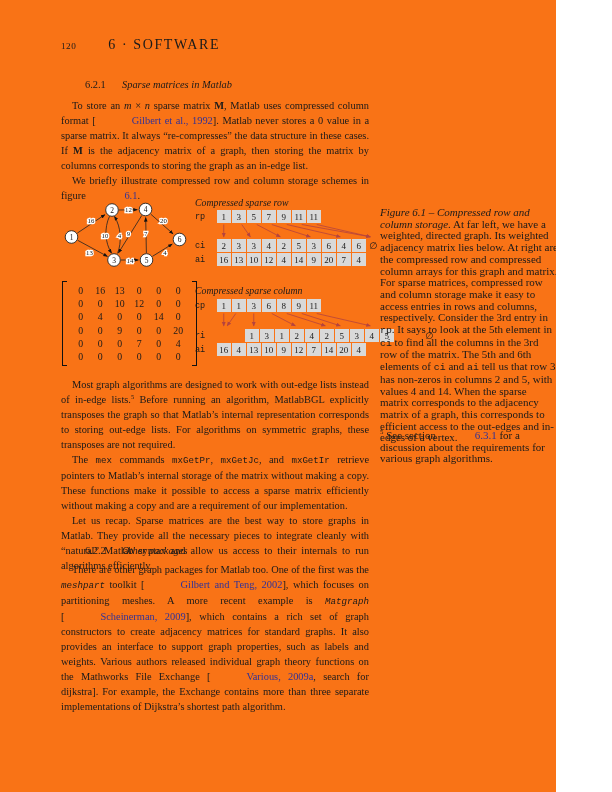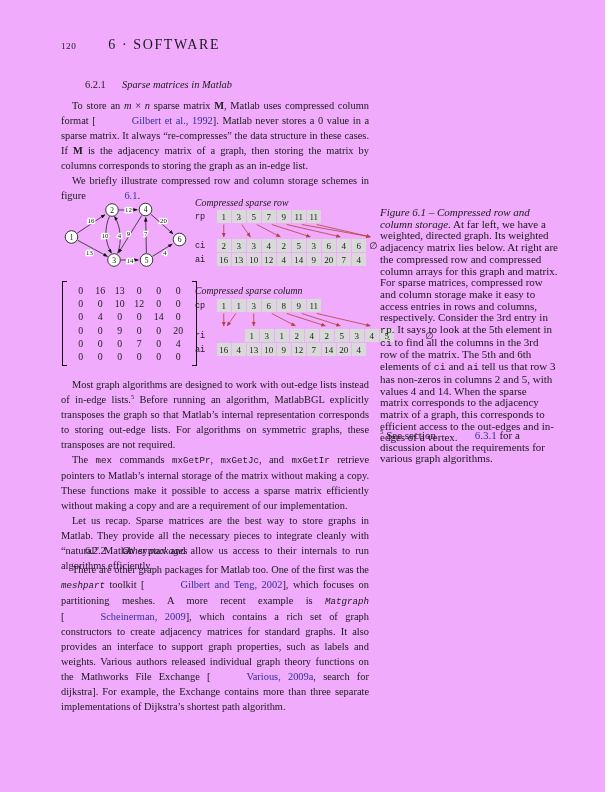--- a/index.html
+++ b/index.html
@@ -1,17 +1,17 @@
 <!DOCTYPE html>
 <html style="--link: #323297; --cellbg: #d9d9d9; --ared: #b5433e; --ink: #1a1a1a;"><head>
 <meta charset="utf-8">
 <title>Page 120</title>
 <style>
   html,body{margin:0;padding:0;background:#fff;}
-  #page{position:relative;width:605px;height:792px;background:#f0abfc;overflow:hidden;
+  #page{position:relative;width:556px;height:792px;background:#f97316;overflow:hidden;
         font-family:"Liberation Serif",serif;color:var(--ink,#1a1a1a);}
   .pagehead{position:absolute;top:37px;left:61px;width:500px;display:flex;align-items:baseline;}
   .pagenum{font-size:9.2px;letter-spacing:.5px;}
   .runhead{font-size:14px;letter-spacing:1.6px;margin-left:32px;}
   .sec-head{position:absolute;left:61px;width:308px;font-size:10.4px;}
   .sec-num{display:inline-block;min-width:30px;margin-left:24px;}
   .sec-title{font-style:italic;margin-left:7px;text-align:center;}
   .textblock{position:absolute;left:61px;width:308px;font-size:10.4px;line-height:15px;}
   .para{margin:0;text-indent:11px;text-align:justify;}
   .it{font-style:italic;}

